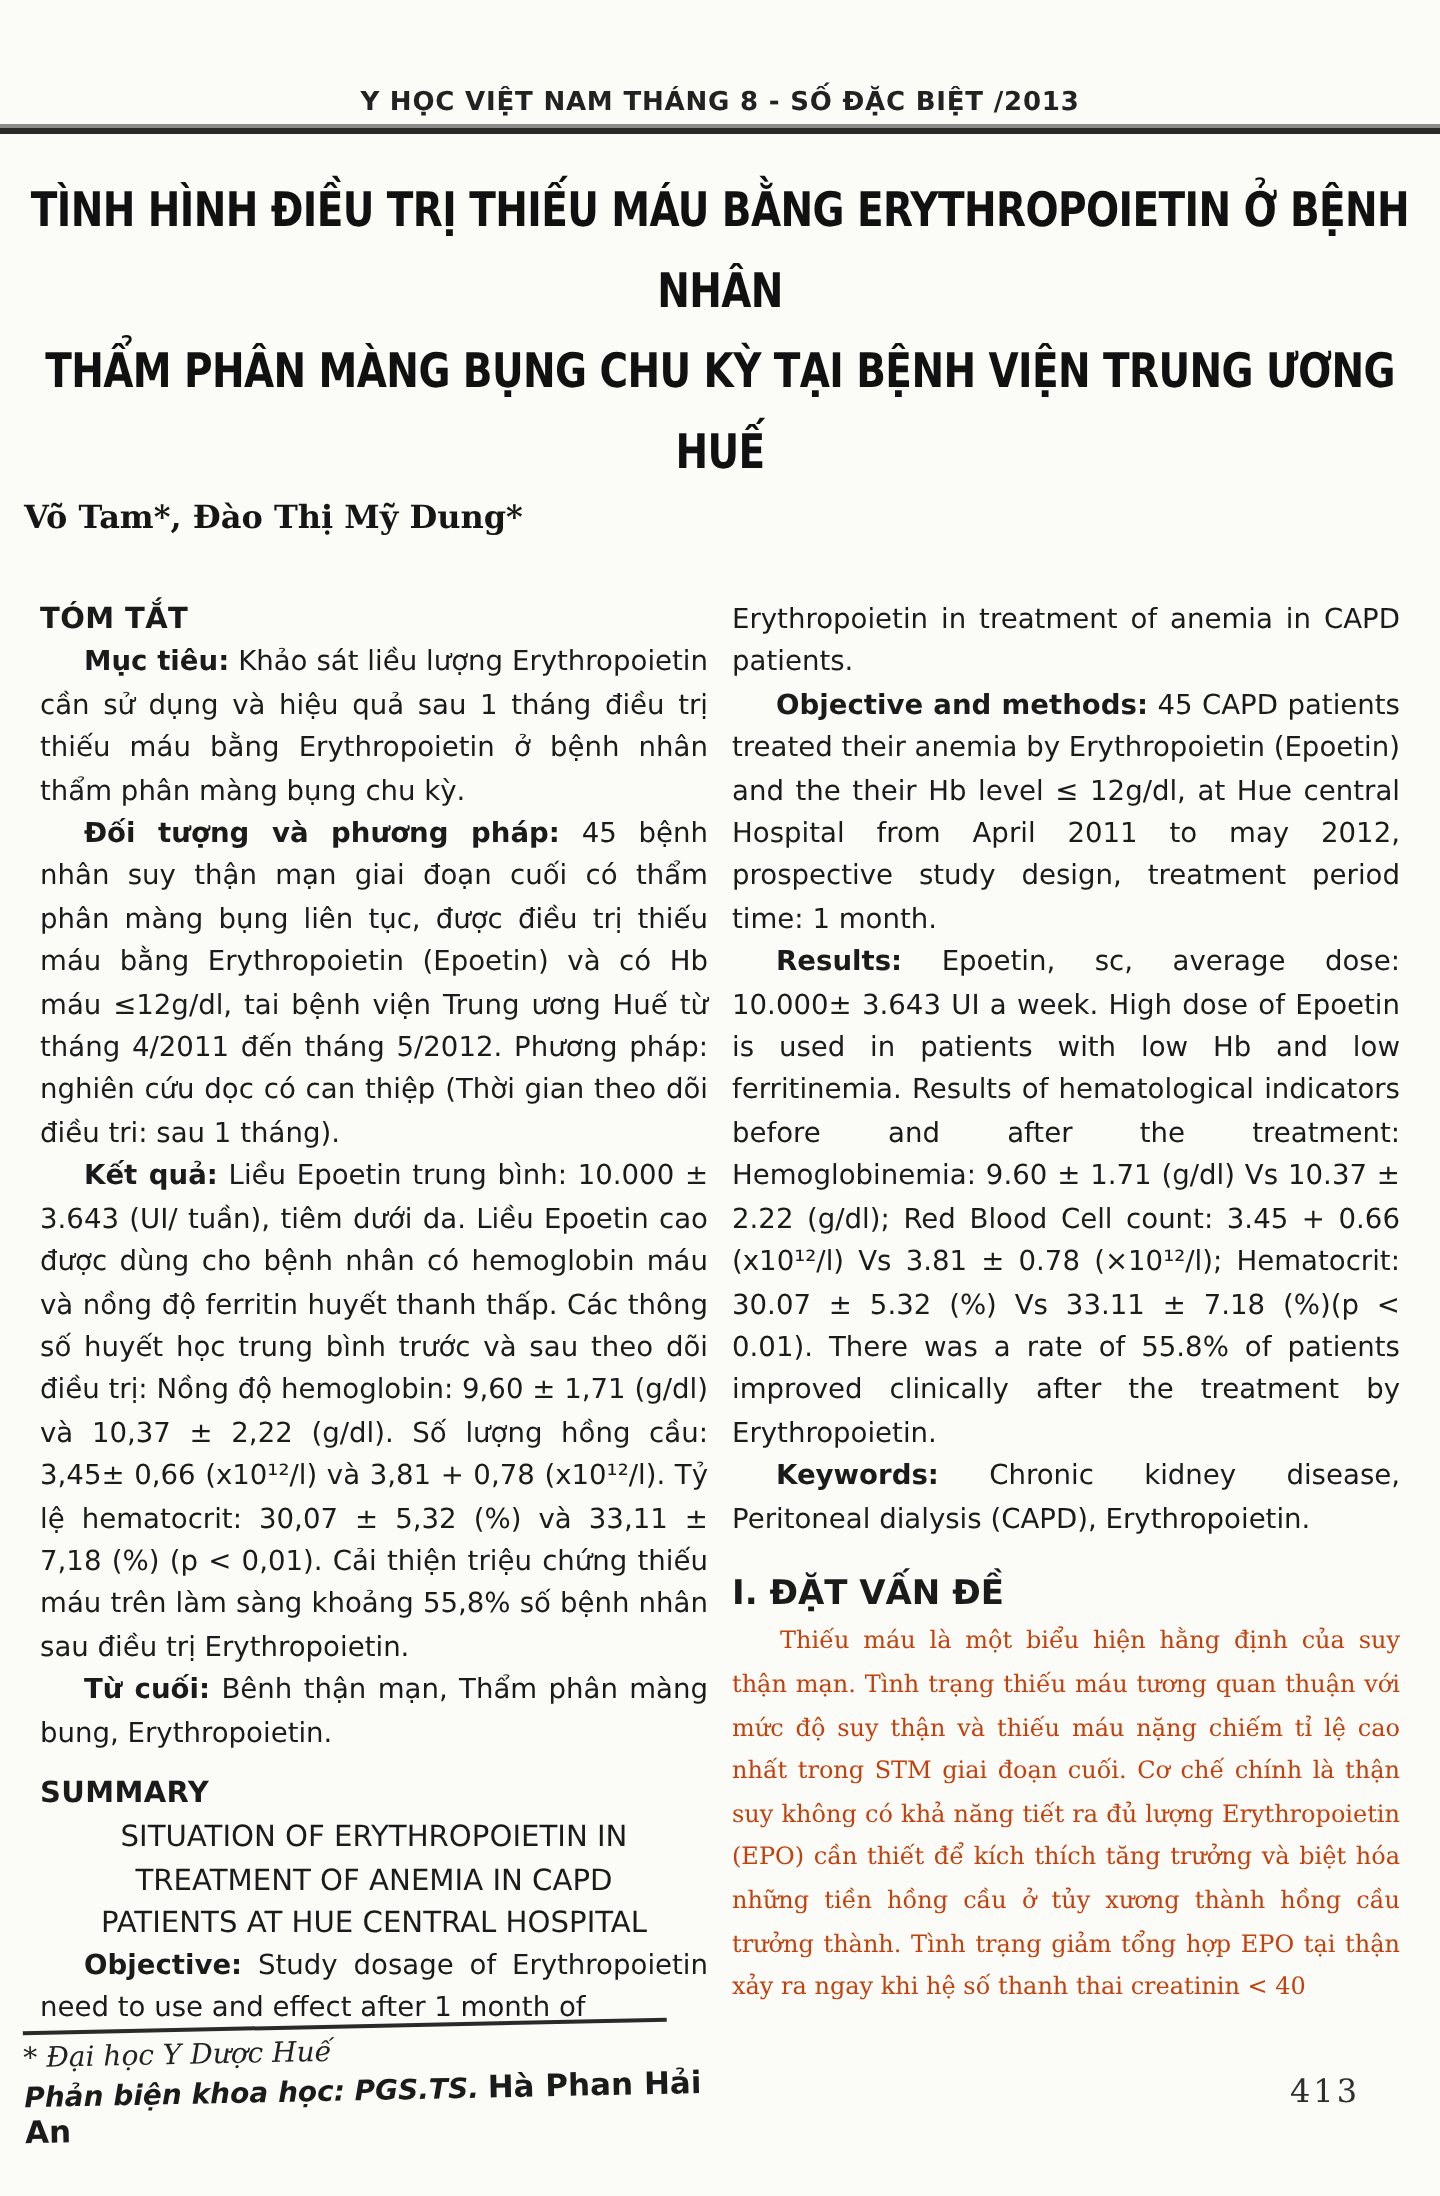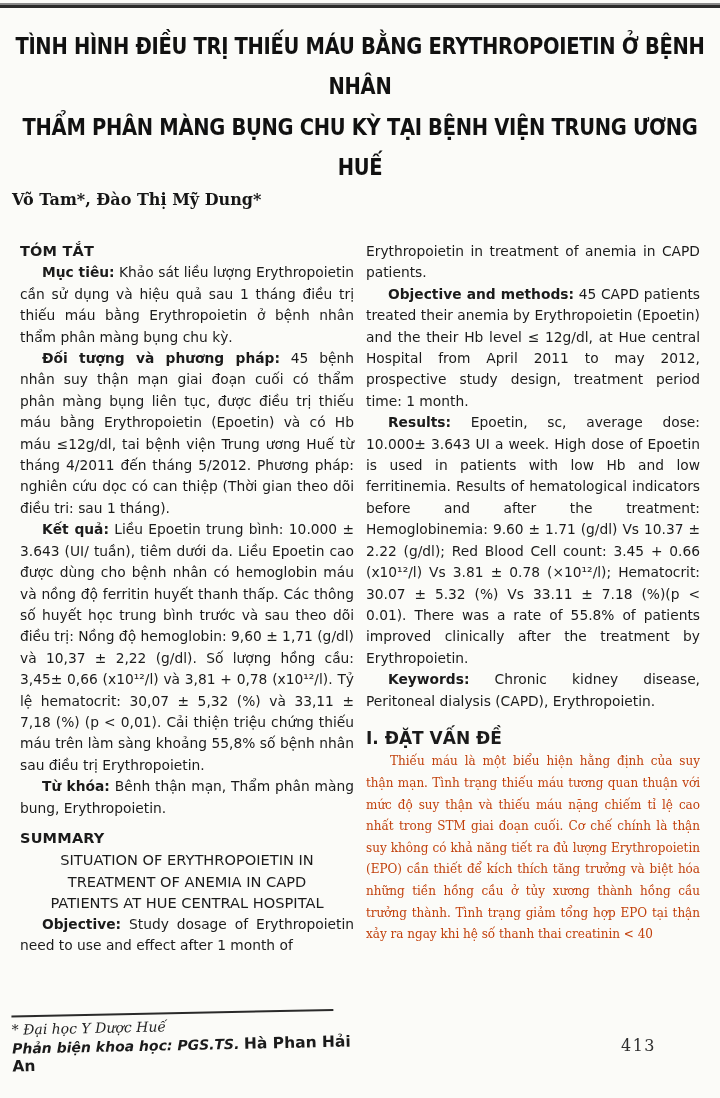--- a/index.html
+++ b/index.html
@@ -111,54 +111,55 @@
     font-style:italic;
     font-size:14px;
     color:#222;
   }
   .reviewer{font-size:14px;margin-top:2px;}
   .reviewer-label{font-weight:700;font-style:italic;}
   .reviewer-name{font-weight:700;font-size:15.5px;font-style:normal;}
 
   .page-number{
     position:absolute;
-    right:64px;
+    right:40px;
     top:1036px;
     font-family:"DejaVu Serif","Liberation Serif",serif;
     font-size:16px;
     letter-spacing:1.5px;
     color:#2e2e2e;
   }
 </style>
 </head>
 <body>
 
 <div class="page">
 
+  <div class="journal-line">Y HỌC VIỆT NAM THÁNG 8 - SỐ ĐẶC BIỆT /2013</div>
   <div class="header-rule"></div>
 
   <div class="article-title">
     <div>TÌNH HÌNH ĐIỀU TRỊ THIẾU MÁU BẰNG ERYTHROPOIETIN Ở BỆNH NHÂN</div>
     <div>THẨM PHÂN MÀNG BỤNG CHU KỲ TẠI BỆNH VIỆN TRUNG ƯƠNG HUẾ</div>
   </div>
 
   <div class="authors">Võ Tam*, Đào Thị Mỹ Dung*</div>
 
   <div class="columns">
 
     <div class="col">
       <div class="sec-heading">TÓM TẮT</div>
 
       <p class="para"><b class="lead">Mục tiêu:</b> <span>Khảo sát liều lượng Erythropoietin cần sử dụng và hiệu quả sau 1 tháng điều trị thiếu máu bằng Erythropoietin ở bệnh nhân thẩm phân màng bụng chu kỳ.</span></p>
 
       <p class="para"><b class="lead">Đối tượng và phương pháp:</b> <span>45 bệnh nhân suy thận mạn giai đoạn cuối có thẩm phân màng bụng liên tục, được điều trị thiếu máu bằng Erythropoietin (Epoetin) và có Hb máu ≤12g/dl, tai bệnh viện Trung ương Huế từ tháng 4/2011 đến tháng 5/2012. Phương pháp: nghiên cứu dọc có can thiệp (Thời gian theo dõi điều tri: sau 1 tháng).</span></p>
 
       <p class="para"><b class="lead">Kết quả:</b> <span>Liều Epoetin trung bình: 10.000 ± 3.643 (UI/ tuần), tiêm dưới da. Liều Epoetin cao được dùng cho bệnh nhân có hemoglobin máu và nồng độ ferritin huyết thanh thấp. Các thông số huyết học trung bình trước và sau theo dõi điều trị: Nồng độ hemoglobin: 9,60 ± 1,71 (g/dl) và 10,37 ± 2,22 (g/dl). Số lượng hồng cầu: 3,45± 0,66 (x10¹²/l) và 3,81 + 0,78 (x10¹²/l). Tỷ lệ hematocrit: 30,07 ± 5,32 (%) và 33,11 ± 7,18 (%) (p &lt; 0,01). Cải thiện triệu chứng thiếu máu trên làm sàng khoảng 55,8% số bệnh nhân sau điều trị Erythropoietin.</span></p>
 
-      <p class="para"><b class="lead">Từ khóa:</b> <span>Bênh thận mạn, Thẩm phân màng bung, Erythropoietin.</span></p>
+      <p class="para"><b class="lead">Từ cuối:</b> <span>Bênh thận mạn, Thẩm phân màng bung, Erythropoietin.</span></p>
 
       <div class="summary-block">
         <div class="sec-heading">SUMMARY</div>
         <div class="summary-title-line">SITUATION OF ERYTHROPOIETIN IN</div>
         <div class="summary-title-line">TREATMENT OF ANEMIA IN CAPD</div>
         <div class="summary-title-line">PATIENTS AT HUE CENTRAL HOSPITAL</div>
       </div>
 
       <p class="para"><b class="lead">Objective:</b> <span>Study dosage of Erythropoietin need to use and effect after 1 month of</span></p>
     </div>

